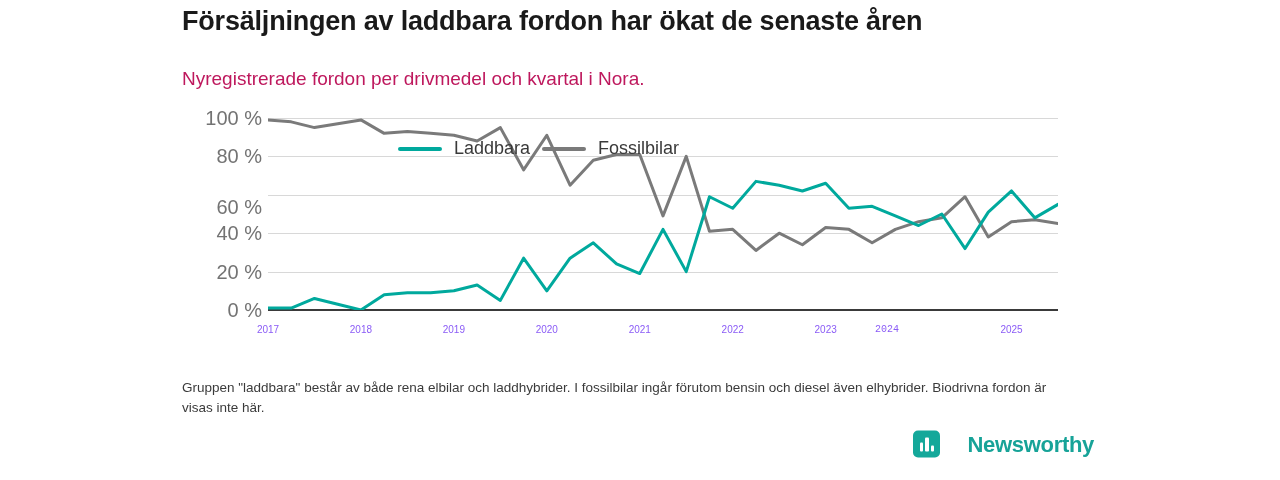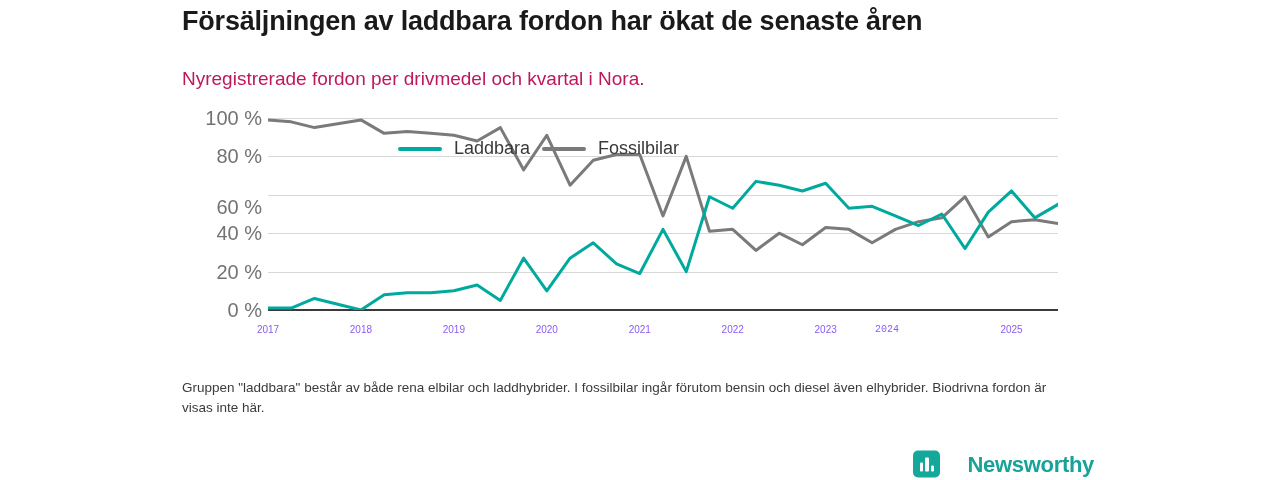--- a/index.html
+++ b/index.html
@@ -128,21 +128,21 @@
     left: 182px;
     top: 378px;
     width: 880px;
     font-size: 13.5px;
     line-height: 1.45;
     color: #3b3b3b;
   }
   .brand {
     position: absolute;
     right: 186px;
-    top: 464px;
+    top: 444px;
     display: flex;
     align-items: center;
     gap: 27px;
     transform: translateY(-50%);
   }
   .brand-mark {
     width: 27px;
     height: 27px;
     border-radius: 5px;
     background: #14a89a;

